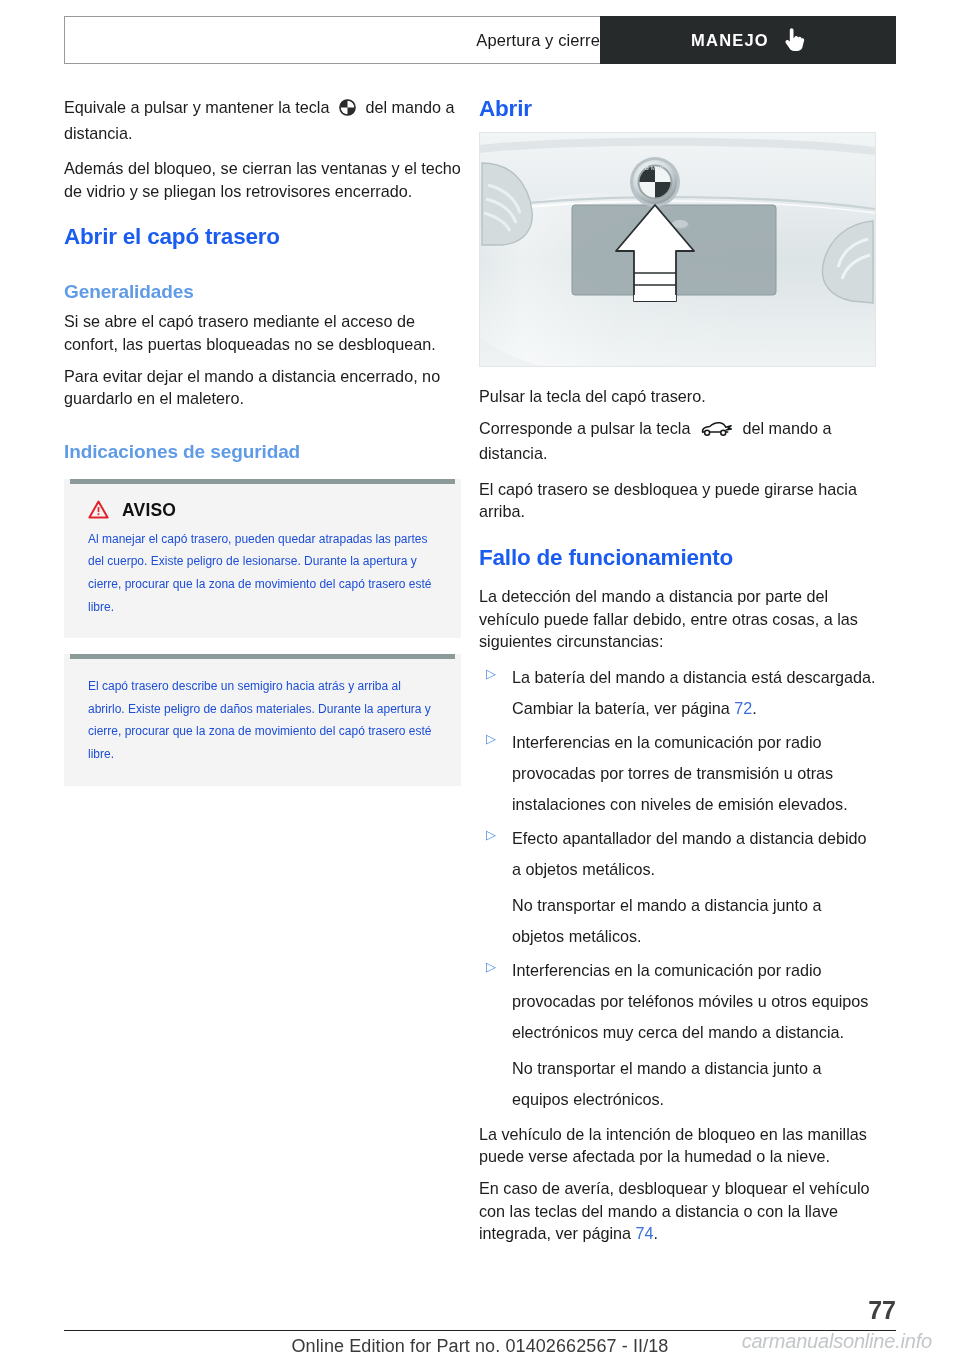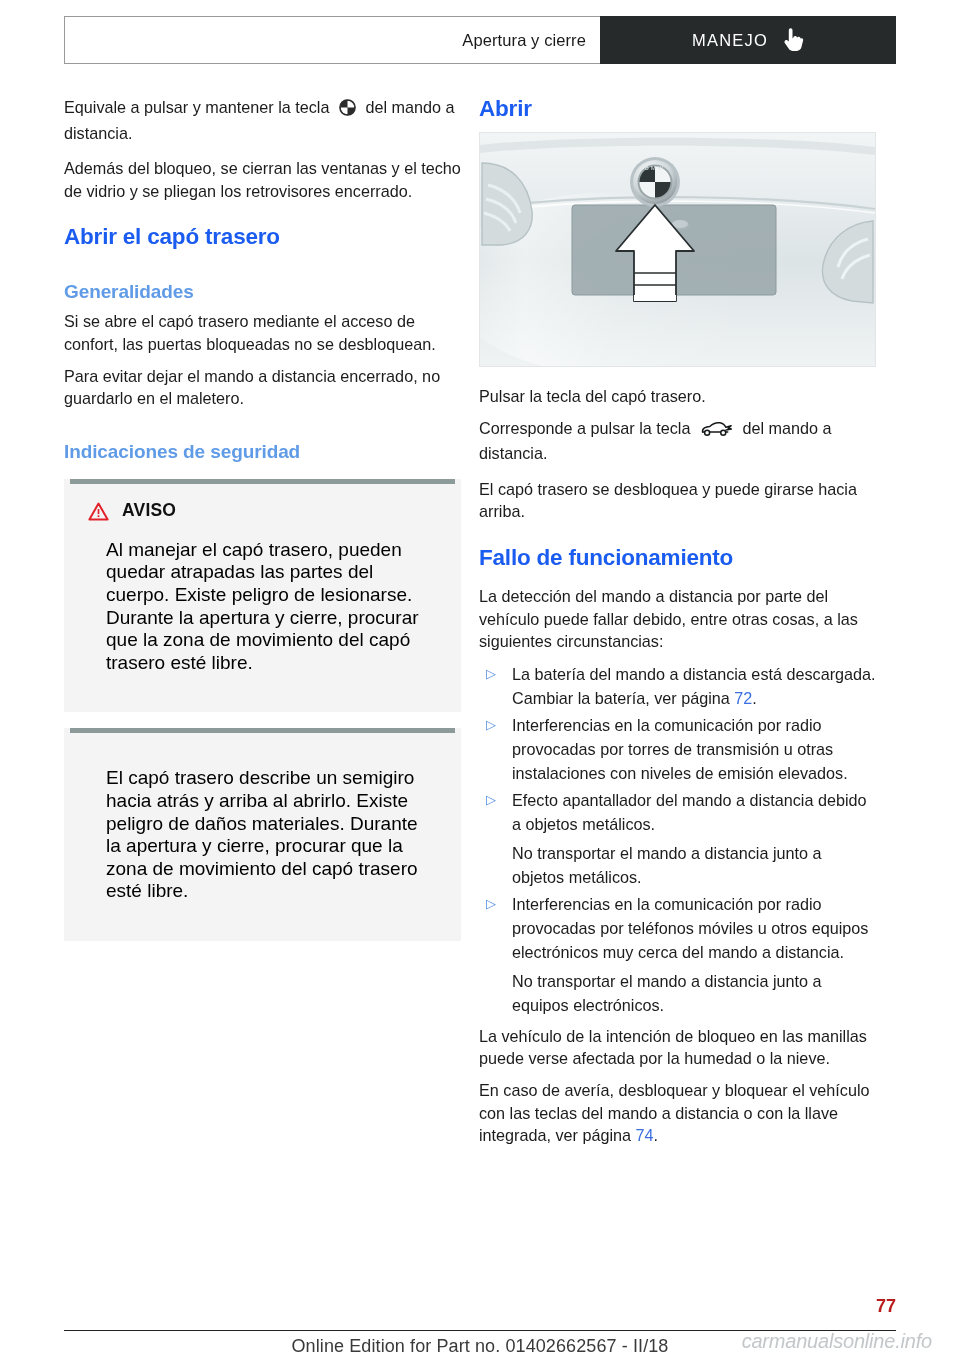--- a/index.html
+++ b/index.html
@@ -9,27 +9,27 @@
     font-family: "Liberation Sans", sans-serif;
     -webkit-font-smoothing: antialiased;
   }
   .page { position: relative; width: 960px; height: 1362px; background:#fff; overflow:hidden; }
 
   
   .header { position:absolute; left:64px; top:16px; width:832px; height:48px; display:flex; }
   .hdr-left {
     flex: 1 1 auto; border:1px solid #9a9a9a; border-right:none;
     display:flex; align-items:center; justify-content:flex-end;
-    padding-right:14px; font-size:16.5px; color:#1a1a1a; letter-spacing:.1px;
+    font-size:16.5px; color:#1a1a1a; letter-spacing:.1px;
   }
   .hdr-right {
     width:296px; background:#262a2a; color:#fff;
     display:flex; align-items:center; justify-content:center; gap:14px;
   }
-  .hdr-right .lbl { font-size:16.5px; font-weight:normal; letter-spacing:1.2px; }
+  .hdr-right .lbl { font-size:16.5px; font-weight:bold; letter-spacing:1.2px; }
   .hand-icon { width:22px; height:26px; display:block; }
 
   
   .cols { position:absolute; left:64px; top:96px; width:832px; display:flex; gap:18px; }
   .col { width:397px; }
   .col p { font-size:16.2px; line-height:22.6px; color:#1c1c1c; margin-bottom:9px; }
   .col p.gap { margin-top:13px; }
 
   h1.sec {
     color:#1b5cf0; font-size:22.5px; font-weight:bold; letter-spacing:-.2px;
@@ -40,42 +40,42 @@
     color:#5f9be6; font-size:19px; font-weight:bold; letter-spacing:-.1px;
     margin-top:30px; margin-bottom:7px; line-height:23px;
   }
 
   .inl-icon { display:inline-block; vertical-align:-3px; margin:0 5px; }
 
   
   .notice { background:#f4f4f4; margin-top:16px; padding:0 0 20px 0; position:relative; }
   .notice .topbar { height:5px; background:#8d9a9a; margin:0 6px 0 6px; }
   .notice .inner { padding:16px 22px 0 24px; }
-  .notice .nhead { display:flex; align-items:flex-end; gap:13px; margin-bottom:7px; }
+  .notice .nhead { display:flex; align-items:flex-start; gap:13px; margin-bottom:7px; }
   .notice .nhead .ttl { font-size:17.5px; font-weight:bold; color:#111; letter-spacing:.2px; }
   .warn-tri { width:21px; height:19px; display:block; }
-  .notice p { font-size:19px; line-height:22.6px; color:#000000; margin:18px; }
+  .notice p { font-size:12px; line-height:22.6px; color:#1d4ed8; margin:0; }
 
   
   .figure { width:397px; height:235px; margin-top:10px; margin-bottom:18px;
             border:1px solid #e3e6e6; position:relative; overflow:hidden;
             background:linear-gradient(175deg,#eef1f2 0%,#e4e9ea 38%,#dfe5e6 62%,#eaeeef 100%); }
 
   
   ul.blist { list-style:none; margin:0; padding:0; }
   ul.blist > li { position:relative; padding-left:33px; margin-bottom:3px; }
   ul.blist > li .marker {
     position:absolute; left:7px; top:3px; color:#4f8ae0; font-size:13px; line-height:18px;
   }
-  ul.blist > li p { font-size:16.2px; line-height:24px; color:#1c1c1c; margin:0 0 2px 0; }
+  ul.blist > li p { font-size:16.2px; line-height:31px; color:#1c1c1c; margin:0 0 2px 0; }
   ul.blist > li p.subp { margin-top:5px; }
   .pref { color:#3b6fe0; }
 
   
-  .pagenum { position:absolute; right:64px; top:1296px; font-size:18px; font-weight:bold; color:#b91c1c; }
+  .pagenum { position:absolute; right:64px; top:1296px; font-size:25px; font-weight:bold; color:#404040; }
   .footrule { position:absolute; left:64px; top:1330px; width:832px; height:1px; background:#222; }
   .footline { position:absolute; left:0; top:1336px; width:960px; text-align:center;
               font-size:18px; color:#3a3a3a; letter-spacing:.1px; }
   .wm { position:absolute; right:28px; top:1330px; font-size:20px; color:#c3c7c9; letter-spacing:-.2px;font-style:italic; }
 </style>
 </head>
 <body>
 
 <div class="page">
 

